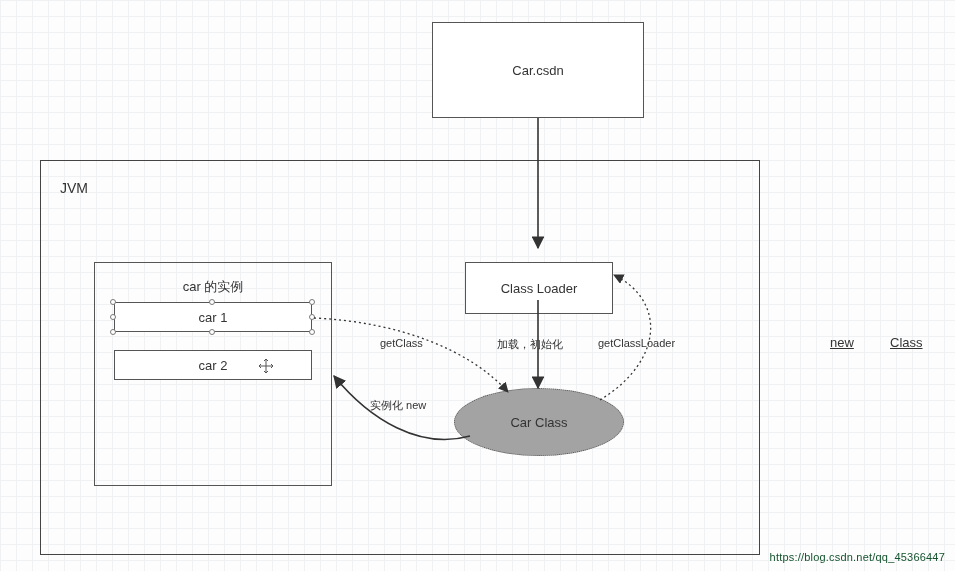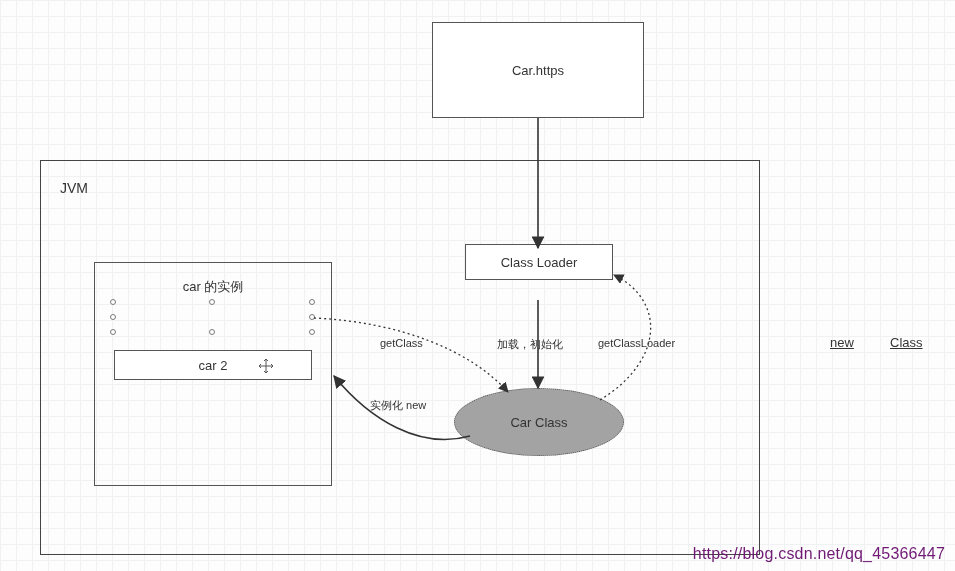--- a/index.html
+++ b/index.html
@@ -33,21 +33,21 @@
     text-align: center;
   }
   .box.no-center { align-items: flex-start; justify-content: flex-start; }
   .jvm-box {
     left: 40px; top: 160px; width: 720px; height: 395px;
     border: 1.2px solid #444;
     background: transparent;
   }
   .jvm-label { position: absolute; left: 60px; top: 180px; font-size: 14px; }
   .car-file { left: 432px; top: 22px; width: 212px; height: 96px; }
-  .class-loader { left: 465px; top: 244px; width: 148px; height: 36px; }
+  .class-loader { left: 465px; top: 262px; width: 148px; height: 52px; }
   .instances-container {
     left: 94px; top: 262px; width: 238px; height: 224px;
     border: 1px solid #555; background: transparent;
   }
   .instances-title { position: absolute; left: 168px; top: 278px; font-size: 13px; text-align:center; width:90px; }
   .inst { position: absolute; left: 114px; width: 198px; height: 30px; border: 1px solid #555; background:#fff; display:flex; align-items:center; justify-content:center; }
   .inst1 { top: 302px; }
   .inst2 { top: 350px; }
   .inst3 { top: 398px; }
   .sel-dot { position:absolute; width:6px; height:6px; background:#fff; border:1px solid #7a7a7a; border-radius:50%; }
@@ -65,46 +65,49 @@
   }
   .lbl { position:absolute; font-size:11px; background:transparent; white-space:nowrap; }
   .lbl-getclass   { left: 380px; top: 337px; }
   .lbl-load       { left: 497px; top: 337px; }
   .lbl-getloader  { left: 598px; top: 337px; }
   .lbl-new        { left: 370px; top: 398px; }
   .side-new   { position:absolute; left: 830px; top: 335px; font-size:13px;text-decoration:underline; }
   .side-class { position:absolute; left: 890px; top: 335px; font-size:13px;text-decoration:underline; }
   .watermark {
     position:absolute; right: 10px; bottom: 8px;
-    font-size: 16px; color: #701a75; letter-spacing: .2px;
+    font-size: 11px; color: #14532d; letter-spacing: .2px;
     font-family: Arial, sans-serif;
   }
   svg.arrows { position:absolute; inset:0; width:955px; height:571px; pointer-events:none; z-index:2; }
 </style>
 </head>
 <body>
 
 <div class="grid-bg"></div>
 
 <div class="canvas">
 
   <div class="box car-file">
-    <span>Car.https</span>
+    <span>Car.csdn</span>
   </div>
 
   <div class="box no-center jvm-box"></div>
   <div class="jvm-label">JVM</div>
 
   <div class="box class-loader">
     <span>Class Loader</span>
   </div>
 
   <div class="box no-center instances-container"></div>
   <div class="instances-title">car 的实例</div>
 
+  <div class="inst inst1">
+    <span>car 1</span>
+  </div>
 
   <span class="sel-dot" style="left:110px; top:299px;"></span>
   <span class="sel-dot" style="left:209px; top:299px;"></span>
   <span class="sel-dot" style="left:309px; top:299px;"></span>
   <span class="sel-dot" style="left:110px; top:314px;"></span>
   <span class="sel-dot" style="left:309px; top:314px;"></span>
   <span class="sel-dot" style="left:110px; top:329px;"></span>
   <span class="sel-dot" style="left:209px; top:329px;"></span>
   <span class="sel-dot" style="left:309px; top:329px;"></span>
 

